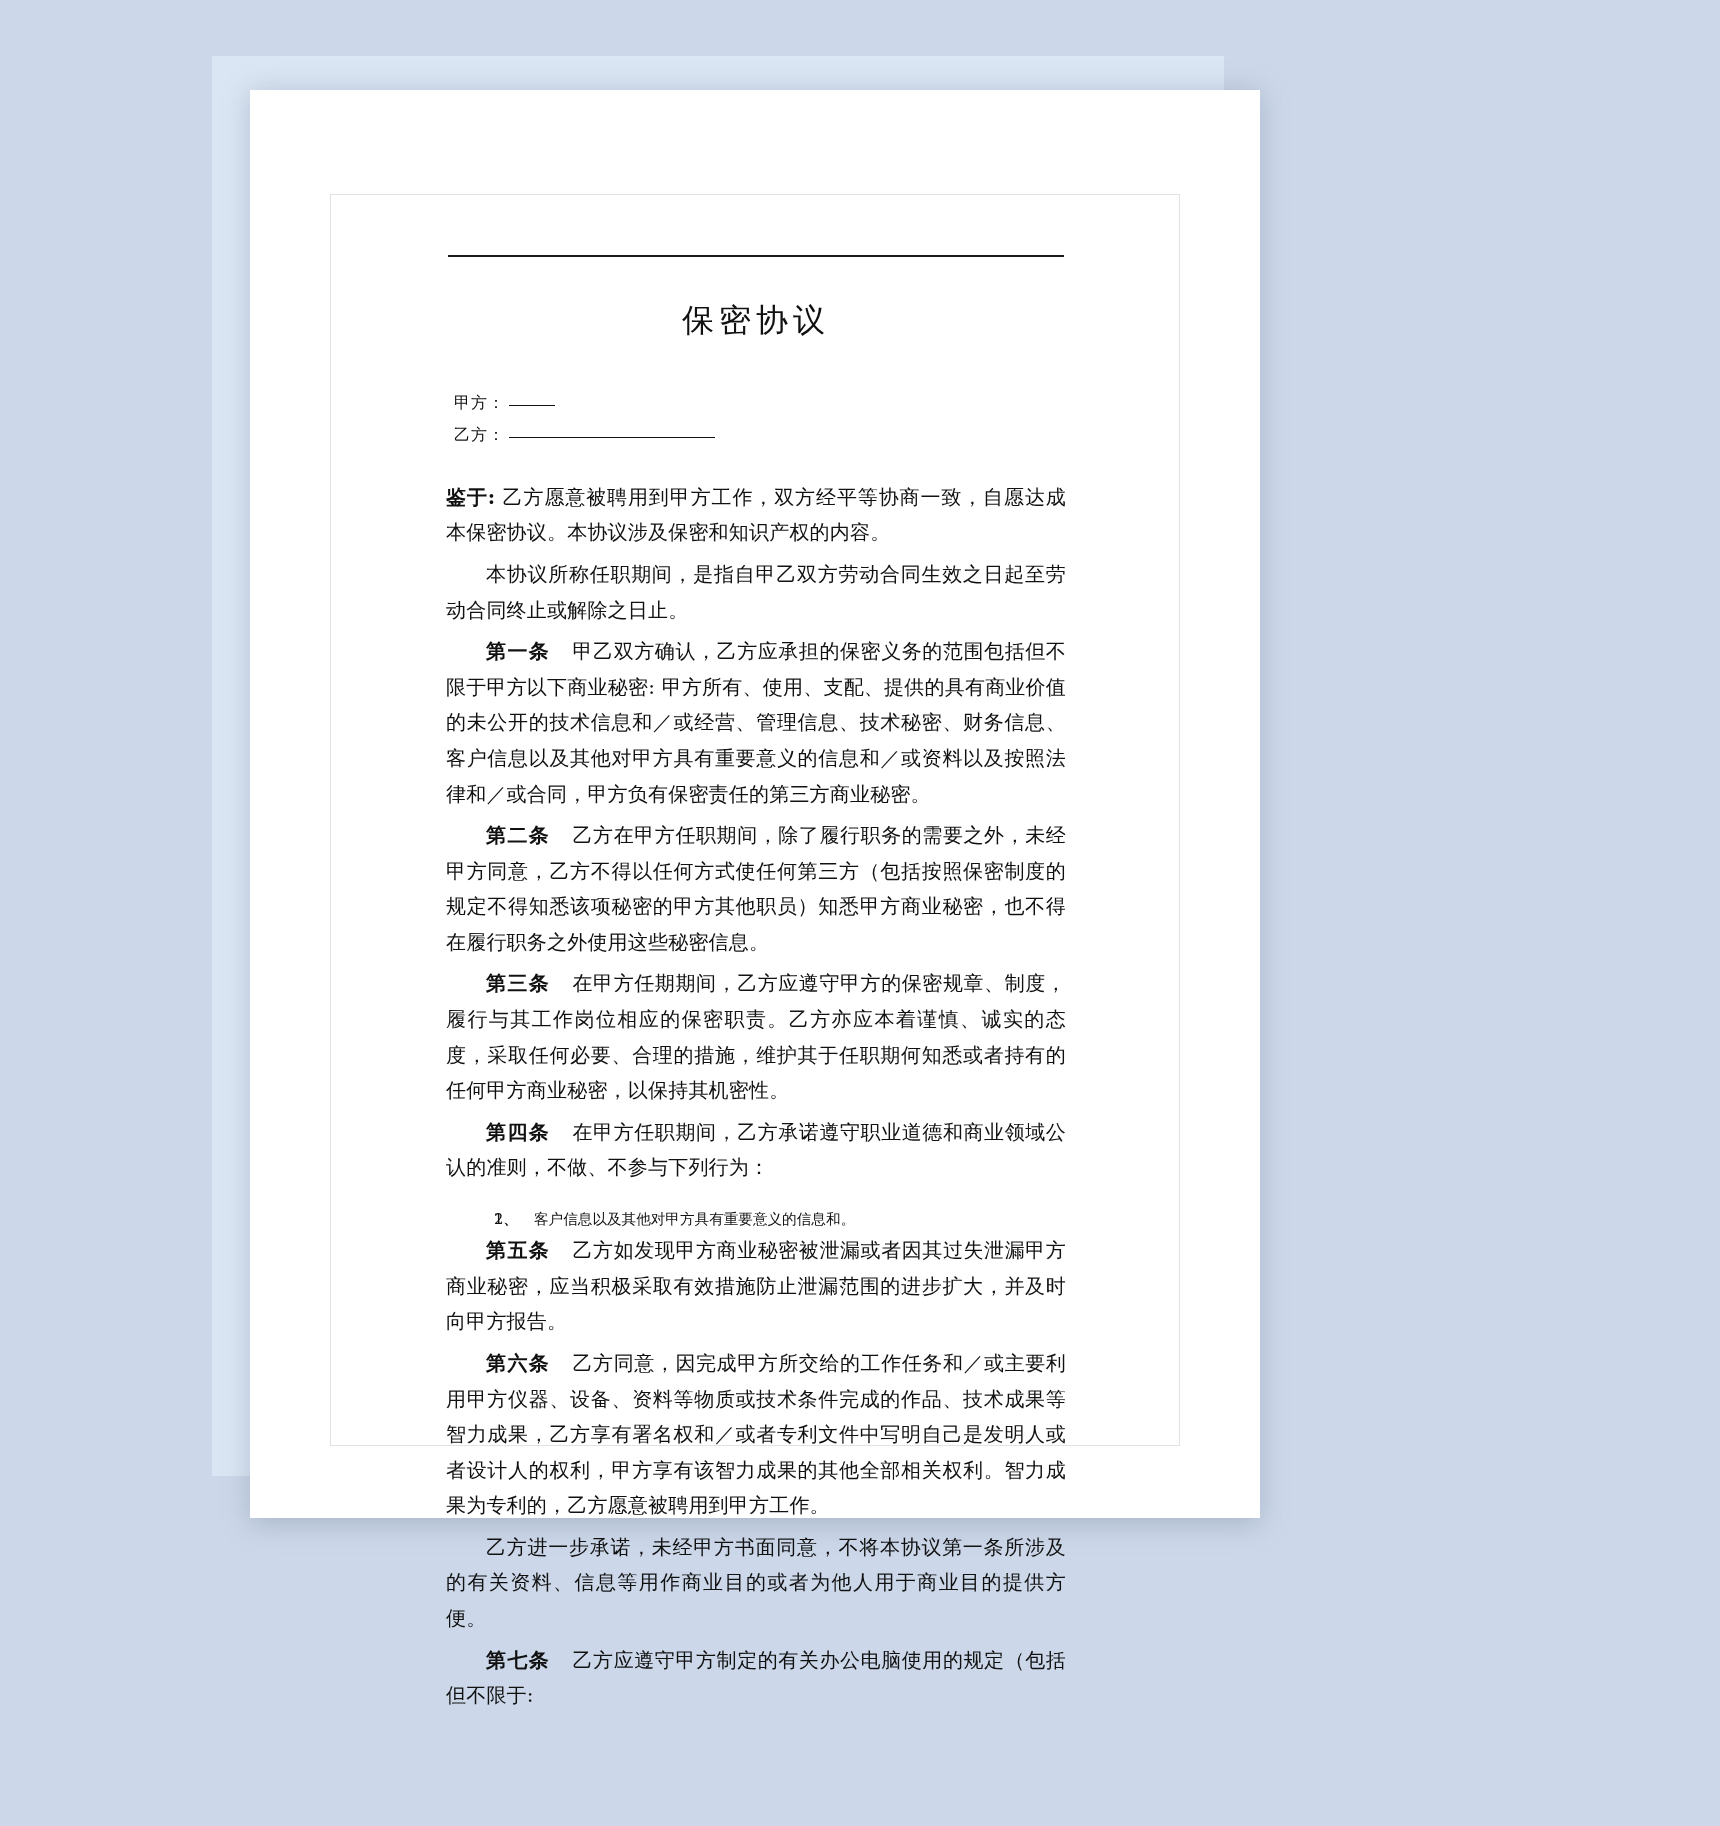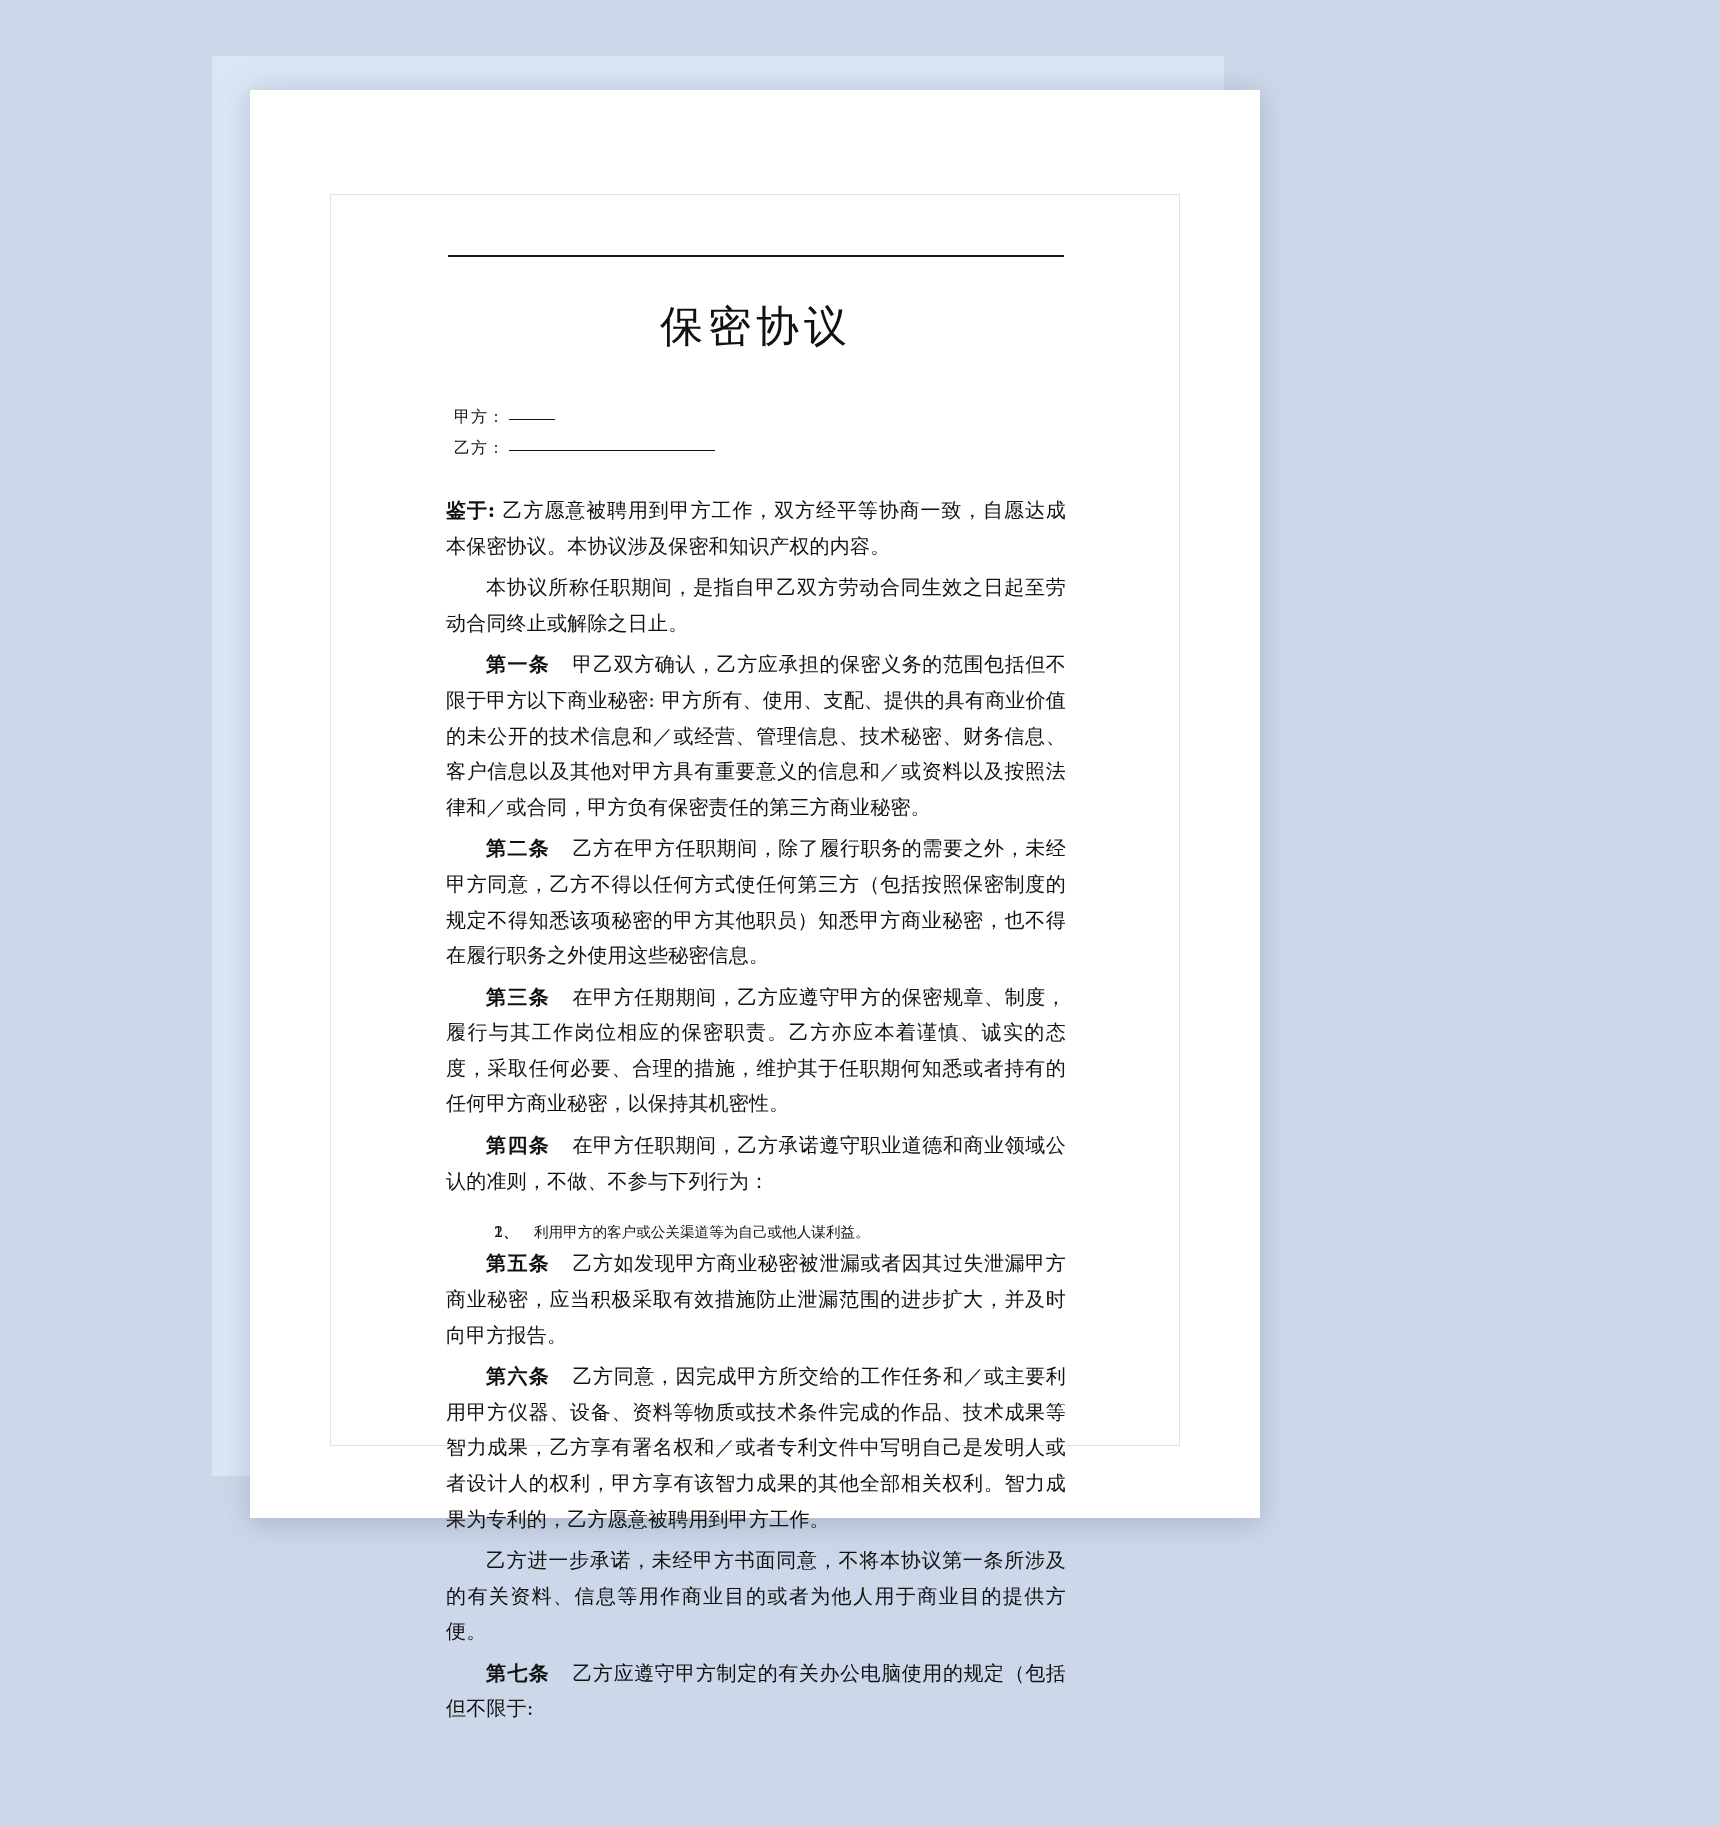--- a/index.html
+++ b/index.html
@@ -70,21 +70,21 @@
 
   .header-rule {
     width: 616px;
     height: 0;
     border-top: 2px solid #1a1a1a;
     margin: 0 0 44px 2px;
   }
 
   .doc-title {
     text-align: center;
-    font-size: 43px;
+    font-size: 32px;
     line-height: 1.2;
     letter-spacing: 5px;
     font-weight: 400;
     font-family: "DejaVu Serif", "Liberation Serif", serif;
     margin: 0 0 48px 0;
   }
 
   .party-block {
     margin: 0 0 30px 8px;
     font-size: 16px;
@@ -178,21 +178,21 @@
       <p class="para indent gap-top"><span class="article-no">第一条</span><span class="article-sep"></span><span>甲乙双方确认，乙方应承担的保密义务的范围包括但不限于甲方以下商业秘密: 甲方所有、使用、支配、提供的具有商业价值的未公开的技术信息和／或经营、管理信息、技术秘密、财务信息、客户信息以及其他对甲方具有重要意义的信息和／或资料以及按照法律和／或合同，甲方负有保密责任的第三方商业秘密。</span></p>
 
       <p class="para indent gap-top"><span class="article-no">第二条</span><span class="article-sep"></span><span>乙方在甲方任职期间，除了履行职务的需要之外，未经甲方同意，乙方不得以任何方式使任何第三方（包括按照保密制度的规定不得知悉该项秘密的甲方其他职员）知悉甲方商业秘密，也不得在履行职务之外使用这些秘密信息。</span></p>
 
       <p class="para indent gap-top"><span class="article-no">第三条</span><span class="article-sep"></span><span>在甲方任期期间，乙方应遵守甲方的保密规章、制度，履行与其工作岗位相应的保密职责。乙方亦应本着谨慎、诚实的态度，采取任何必要、合理的措施，维护其于任职期何知悉或者持有的任何甲方商业秘密，以保持其机密性。</span></p>
 
       <p class="para indent gap-top"><span class="article-no">第四条</span><span class="article-sep"></span><span>在甲方任职期间，乙方承诺遵守职业道德和商业领域公认的准则，不做、不参与下列行为：</span></p>
 
       <ol class="sub-list">
         <li><span class="marker">1、</span></li>
-        <li><span class="marker">2、</span><span>利用甲方的客户或公关渠道等为自己或他人谋利益。</span></li>
+        <li><span class="marker">2、</span><span>客户信息以及其他对甲方具有重要意义的信息和。</span></li>
       </ol>
 
       <p class="para indent gap-top"><span class="article-no">第五条</span><span class="article-sep"></span><span>乙方如发现甲方商业秘密被泄漏或者因其过失泄漏甲方商业秘密，应当积极采取有效措施防止泄漏范围的进步扩大，并及时向甲方报告。</span></p>
 
       <p class="para indent gap-top"><span class="article-no">第六条</span><span class="article-sep"></span><span>乙方同意，因完成甲方所交给的工作任务和／或主要利用甲方仪器、设备、资料等物质或技术条件完成的作品、技术成果等智力成果，乙方享有署名权和／或者专利文件中写明自己是发明人或者设计人的权利，甲方享有该智力成果的其他全部相关权利。智力成果为专利的，乙方愿意被聘用到甲方工作。</span></p>
 
       <p class="para indent gap-top">乙方进一步承诺，未经甲方书面同意，不将本协议第一条所涉及的有关资料、信息等用作商业目的或者为他人用于商业目的提供方便。</p>
 
       <p class="para indent gap-top"><span class="article-no">第七条</span><span class="article-sep"></span><span>乙方应遵守甲方制定的有关办公电脑使用的规定（包括但不限于:</span></p>
 

